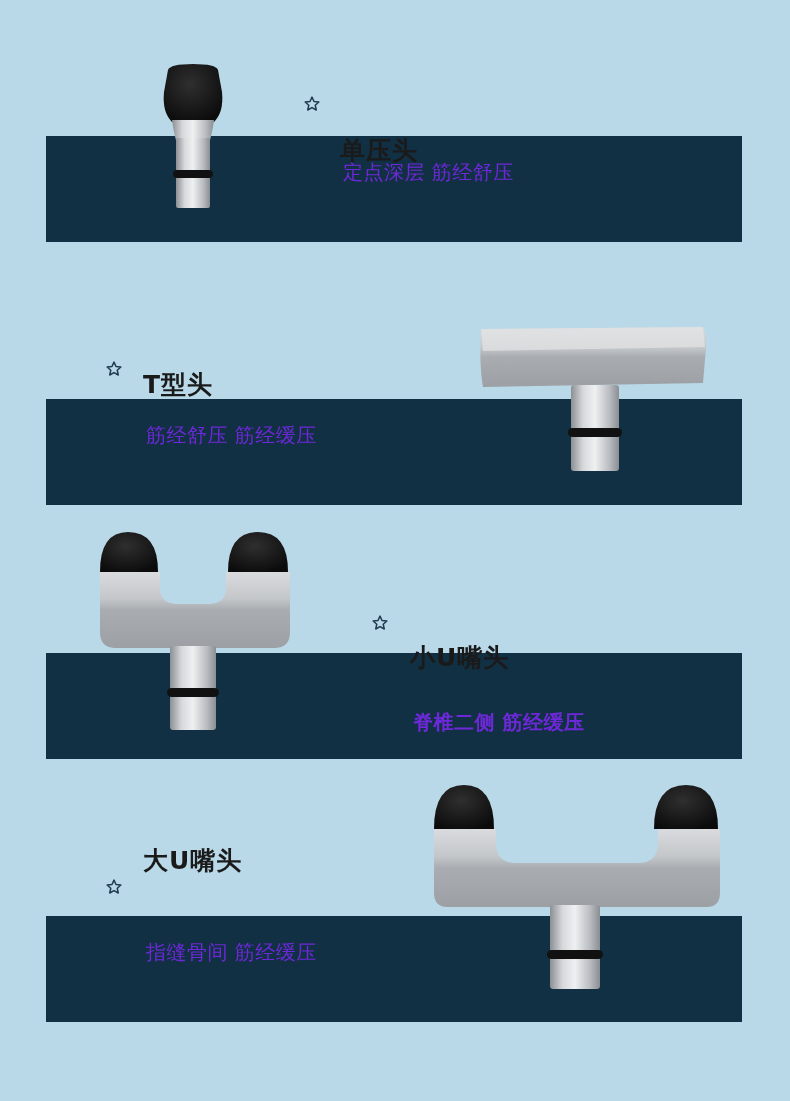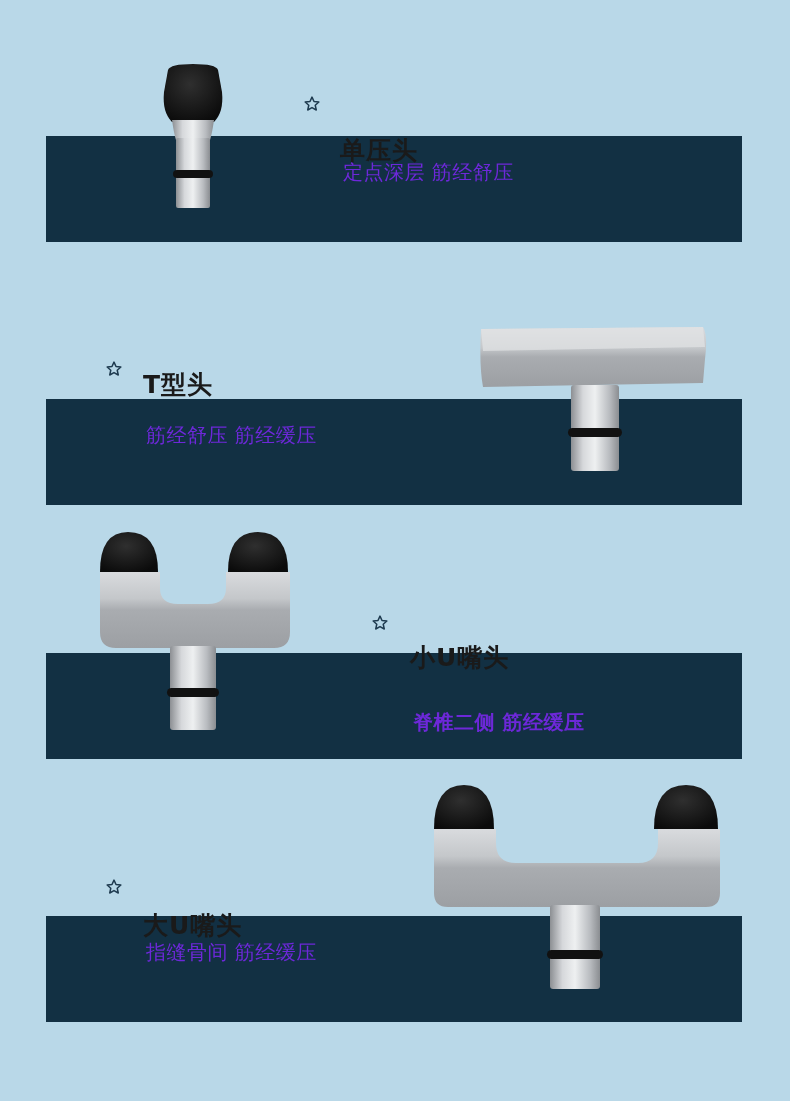--- a/index.html
+++ b/index.html
@@ -76,21 +76,21 @@
   <path d="M130 44 Q130 4 160 4 Q190 4 190 44 Z" fill="url(#rubber)"></path>
   <path d="M2 44 L62 44 L62 60 Q62 76 80 76 L110 76 Q128 76 128 60 L128 44 L192 44 L192 104 Q192 120 176 120 L18 120 Q2 120 2 104 Z" fill="url(#metalV)"></path>
   <rect x="72" y="118" width="46" height="84" rx="3" fill="url(#metal)"></rect>
   <rect x="69" y="160" width="52" height="9" rx="4.5" fill="#111"></rect>
 </svg>
 
 <div class="band" style="top:916px;"></div>
 <svg class="star" style="left:105px; top:878px;">
     <use href="#starSym"></use>
   </svg>
-<div class="title" style="left:143px; top:909px;text-align:right;">大U嘴头</div>
+<div class="title" style="left:143px; top:844px;text-align:right;">大U嘴头</div>
 <div class="desc" style="left:146px; top:939px;text-align:right;">指缝骨间 筋经缓压</div>
 <svg class="prod" style="left:432px; top:781px;" width="290" height="212" viewBox="0 0 290 212">
   <path d="M2 48 Q2 4 32 4 Q62 4 62 48 Z" fill="url(#rubber)"></path>
   <path d="M222 48 Q222 4 254 4 Q286 4 286 48 Z" fill="url(#rubber)"></path>
   <path d="M2 48 L64 48 L64 62 Q64 82 84 82 L206 82 Q226 82 226 62 L226 48 L288 48 L288 112 Q288 126 274 126 L16 126 Q2 126 2 112 Z" fill="url(#metalV)"></path>
   <rect x="118" y="124" width="50" height="84" rx="3" fill="url(#metal)"></rect>
   <rect x="115" y="169" width="56" height="9" rx="4.5" fill="#111"></rect>
 </svg>
 
 </body></html>

